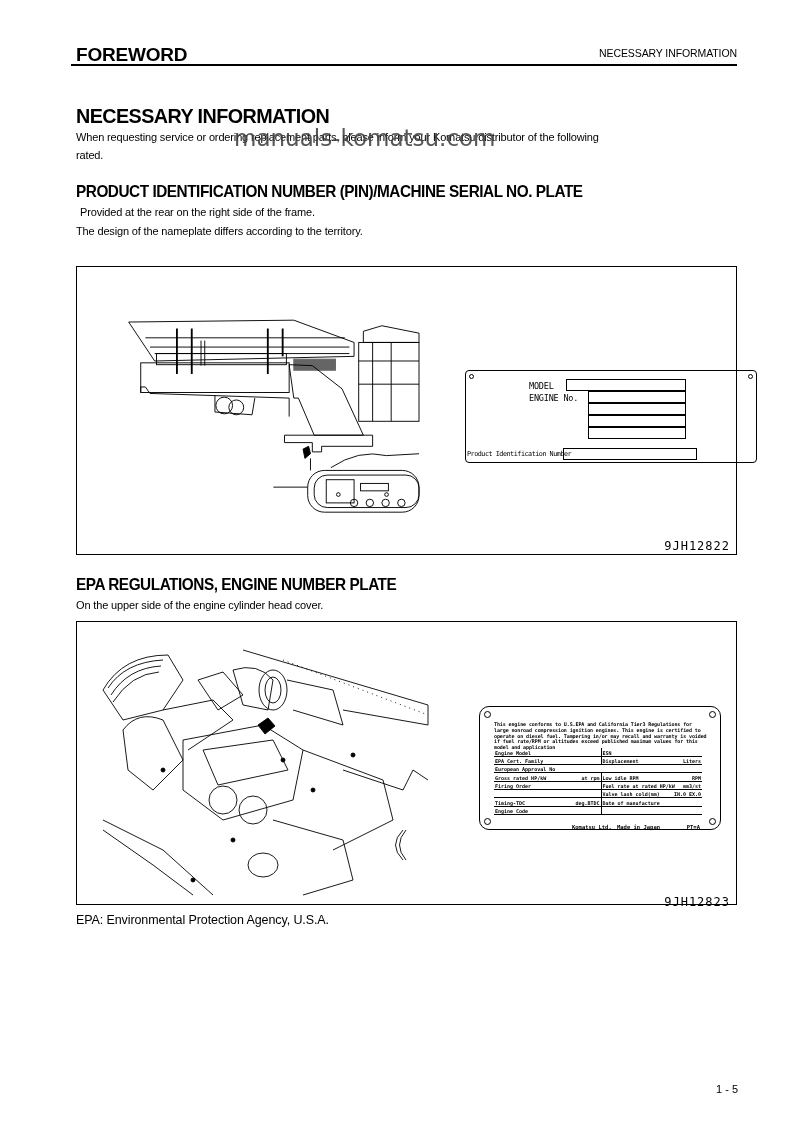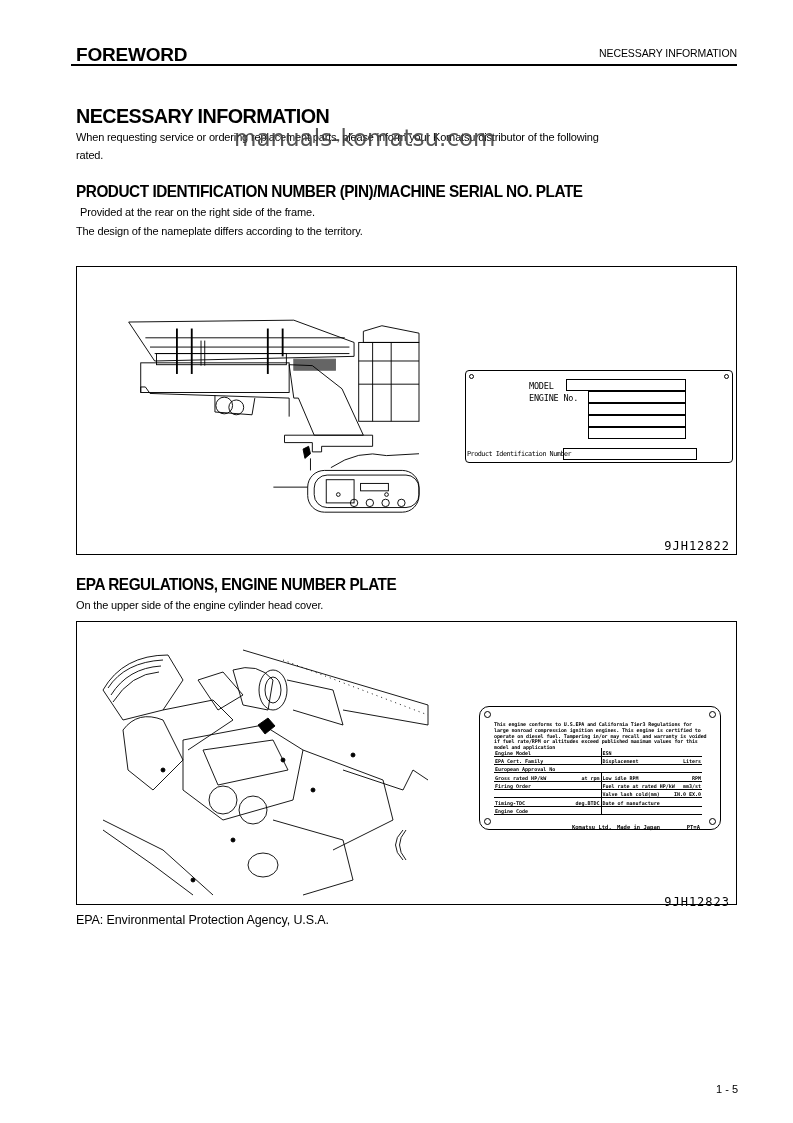--- a/index.html
+++ b/index.html
@@ -93,21 +93,21 @@
     <line x1="188" y1="196" x2="225" y2="196"></line>
     <circle cx="258" cy="204" r="2"></circle>
     <circle cx="310" cy="204" r="2"></circle>
     <circle cx="275" cy="213" r="4"></circle>
     <circle cx="292" cy="213" r="4"></circle>
     <circle cx="309" cy="213" r="4"></circle>
     <circle cx="326" cy="213" r="4"></circle>
     <path d="M 250,175 Q 280,155 310,162 L 345,160"></path>
   </svg>
 
-  <div class="plate" style="left:388px; top:103px; width:268px; height:93px;">
+  <div class="plate" style="left:388px; top:103px; width:292px; height:93px;">
     <div class="hole" style="left:3px; top:3px;"></div>
     <div class="hole" style="right:3px; top:3px;"></div>
     <div class="lbl" style="left:63px; top:10px;">MODEL</div>
     <div class="fld" style="left:100px; top:8px; width:120px;"></div>
     <div class="lbl" style="left:63px; top:22px;">ENGINE No.</div>
     <div class="fld" style="left:122px; top:20px; width:98px;"></div>
     <div class="fld" style="left:122px; top:32px; width:98px;"></div>
     <div class="fld" style="left:122px; top:44px; width:98px;"></div>
     <div class="fld" style="left:122px; top:56px; width:98px;"></div>
     <div class="lbl" style="left:1px; top:79px; font-size:6.8px; letter-spacing:-0.5px;">Product Identification Number</div>

